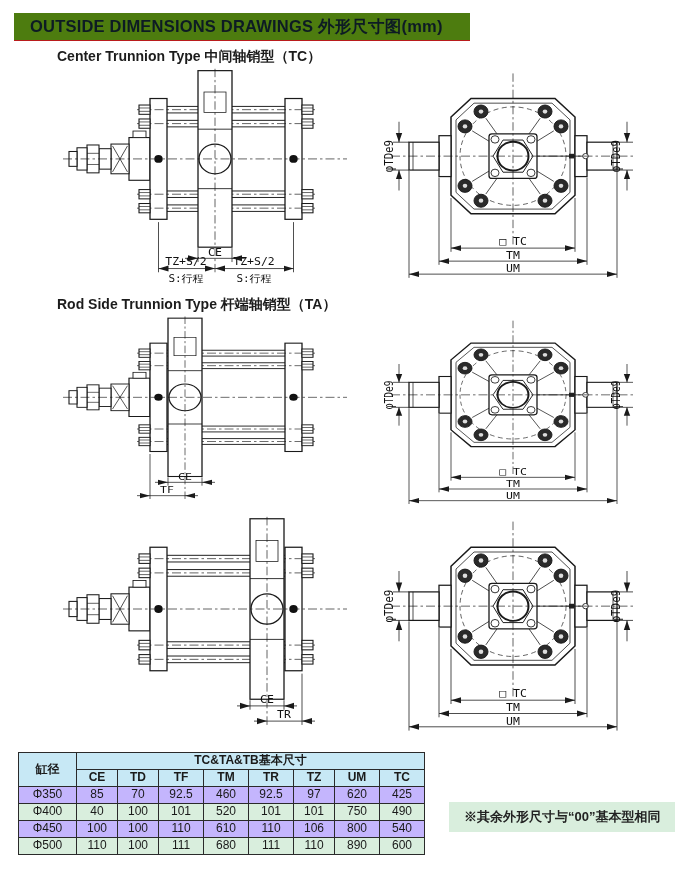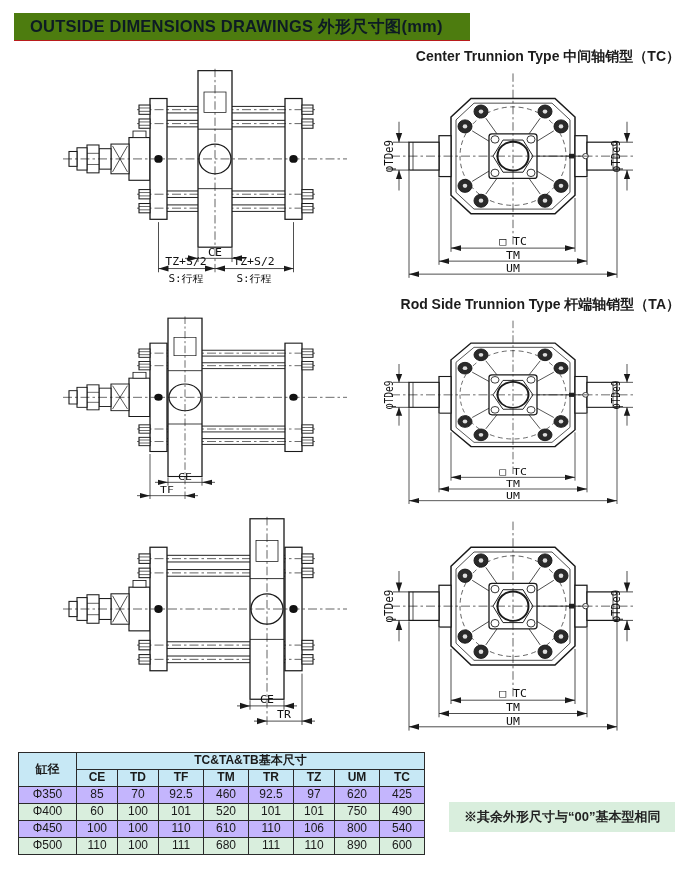--- a/index.html
+++ b/index.html
@@ -10,21 +10,21 @@
     position:relative;
   }
   .header-bar {
     margin:13px 0 0 14px; width:456px; height:28px;
     background:#4d7c0f; border-bottom:1px solid #b91c1c;
     display:flex; align-items:center; padding-left:16px;
   }
   .header-bar span { font-size:16.5px; font-weight:bold; color:#0d1b24; letter-spacing:.2px; white-space:nowrap; }
   .sections { margin-top:2px; }
   .section-title {
-    margin:7px 0 0 57px; font-size:14px; font-weight:bold; color:#1c1c1c; white-space:nowrap;text-align:right;
+    margin:7px 0 0 57px; font-size:14px; font-weight:bold; color:#1c1c1c; white-space:nowrap;
   }
   .dwg-row { display:flex; gap:8px; padding-left:55px; align-items:flex-start; }
   svg.dwg { display:block; }
   svg text { fill:#111; }
   .dimtxt { font-family:"DejaVu Sans Mono", monospace; font-size:11.5px; }
   .dimtxt-cjk { font-family:"DejaVu Sans Mono", "Liberation Sans", sans-serif; font-size:11px; }
   
   .bottom { display:flex; align-items:center; margin:10px 0 0 18px; }
   table.spec { border-collapse:collapse; font-size:12px; }
   table.spec th, table.spec td {
@@ -356,21 +356,21 @@
         <td>70</td>
         <td>92.5</td>
         <td>460</td>
         <td>92.5</td>
         <td>97</td>
         <td>620</td>
         <td>425</td>
       </tr>
       <tr>
         <td class="bore">Φ400</td>
-        <td>60</td>
+        <td>40</td>
         <td>100</td>
         <td>101</td>
         <td>520</td>
         <td>101</td>
         <td>101</td>
         <td>750</td>
         <td>490</td>
       </tr>
       <tr>
         <td class="bore">Φ450</td>

